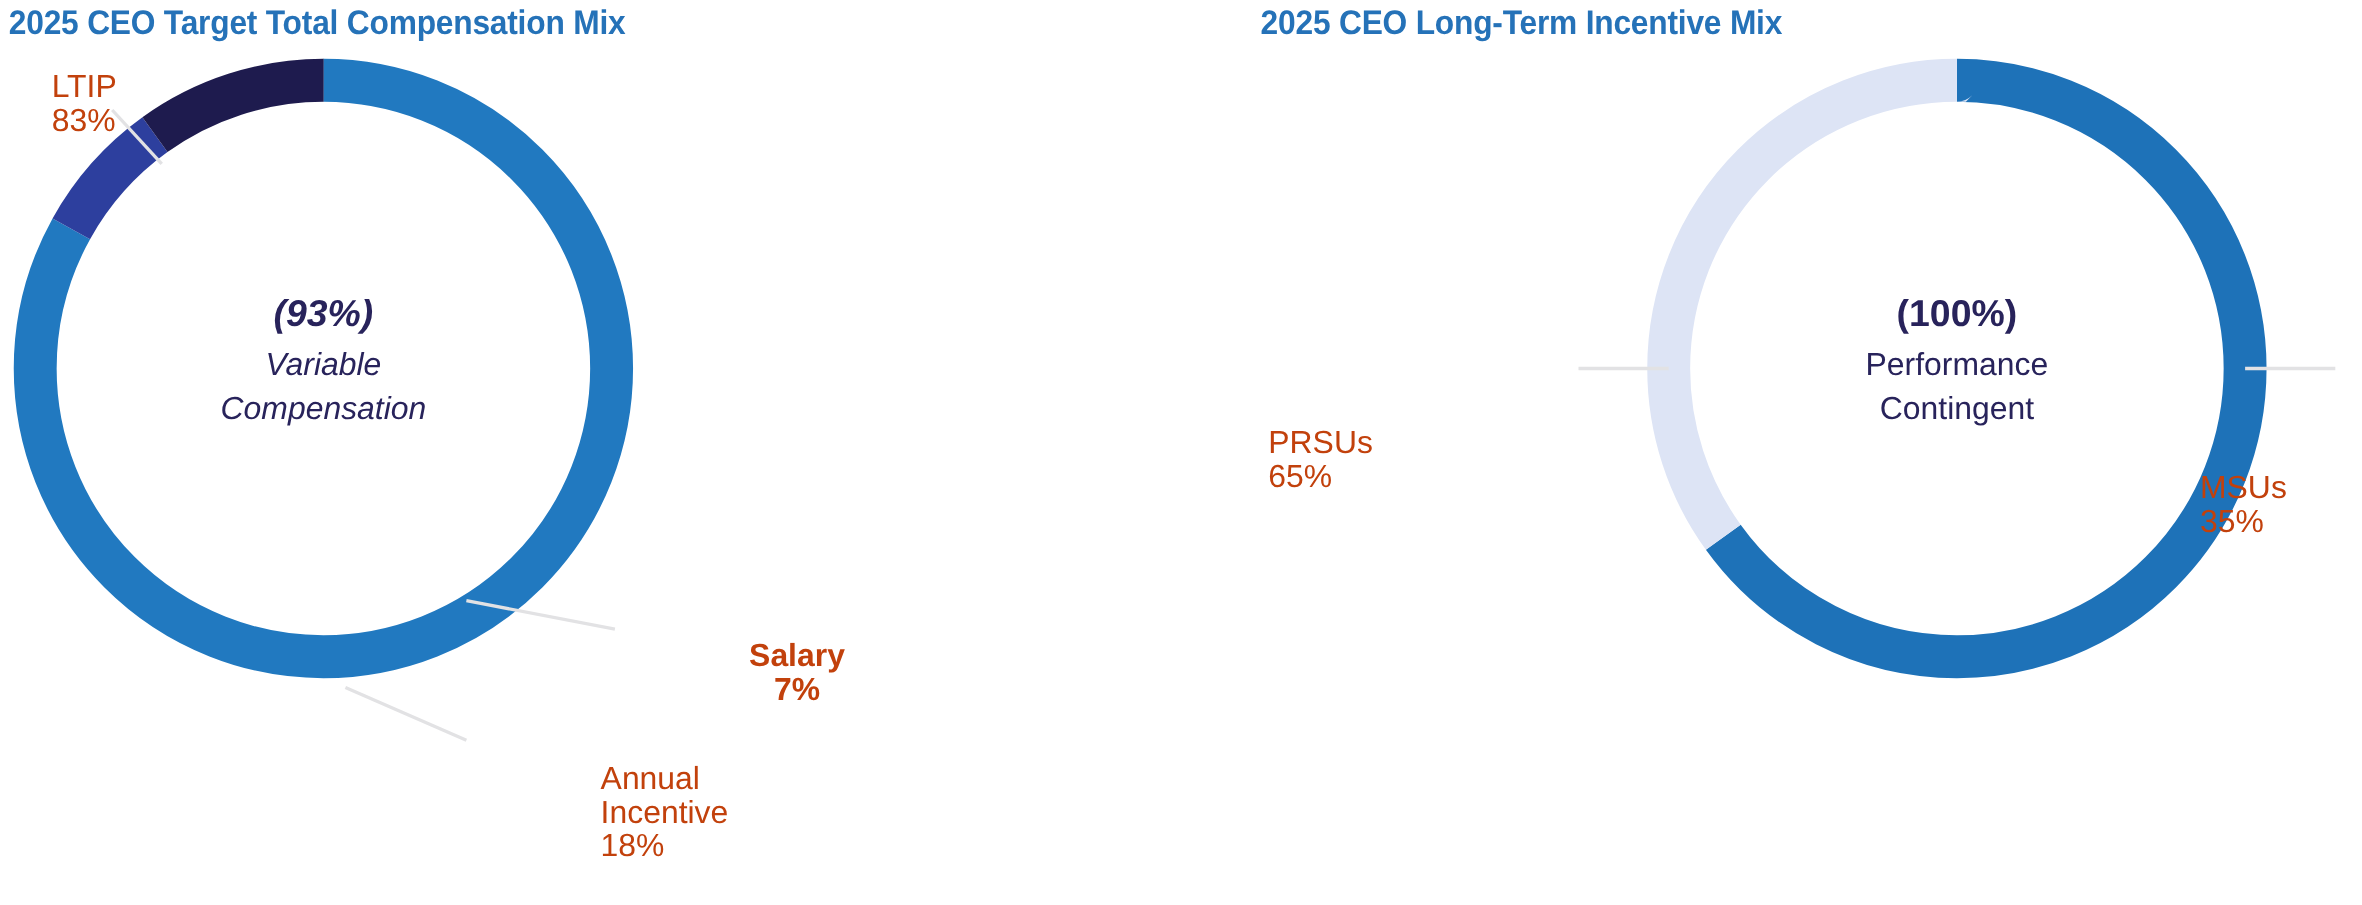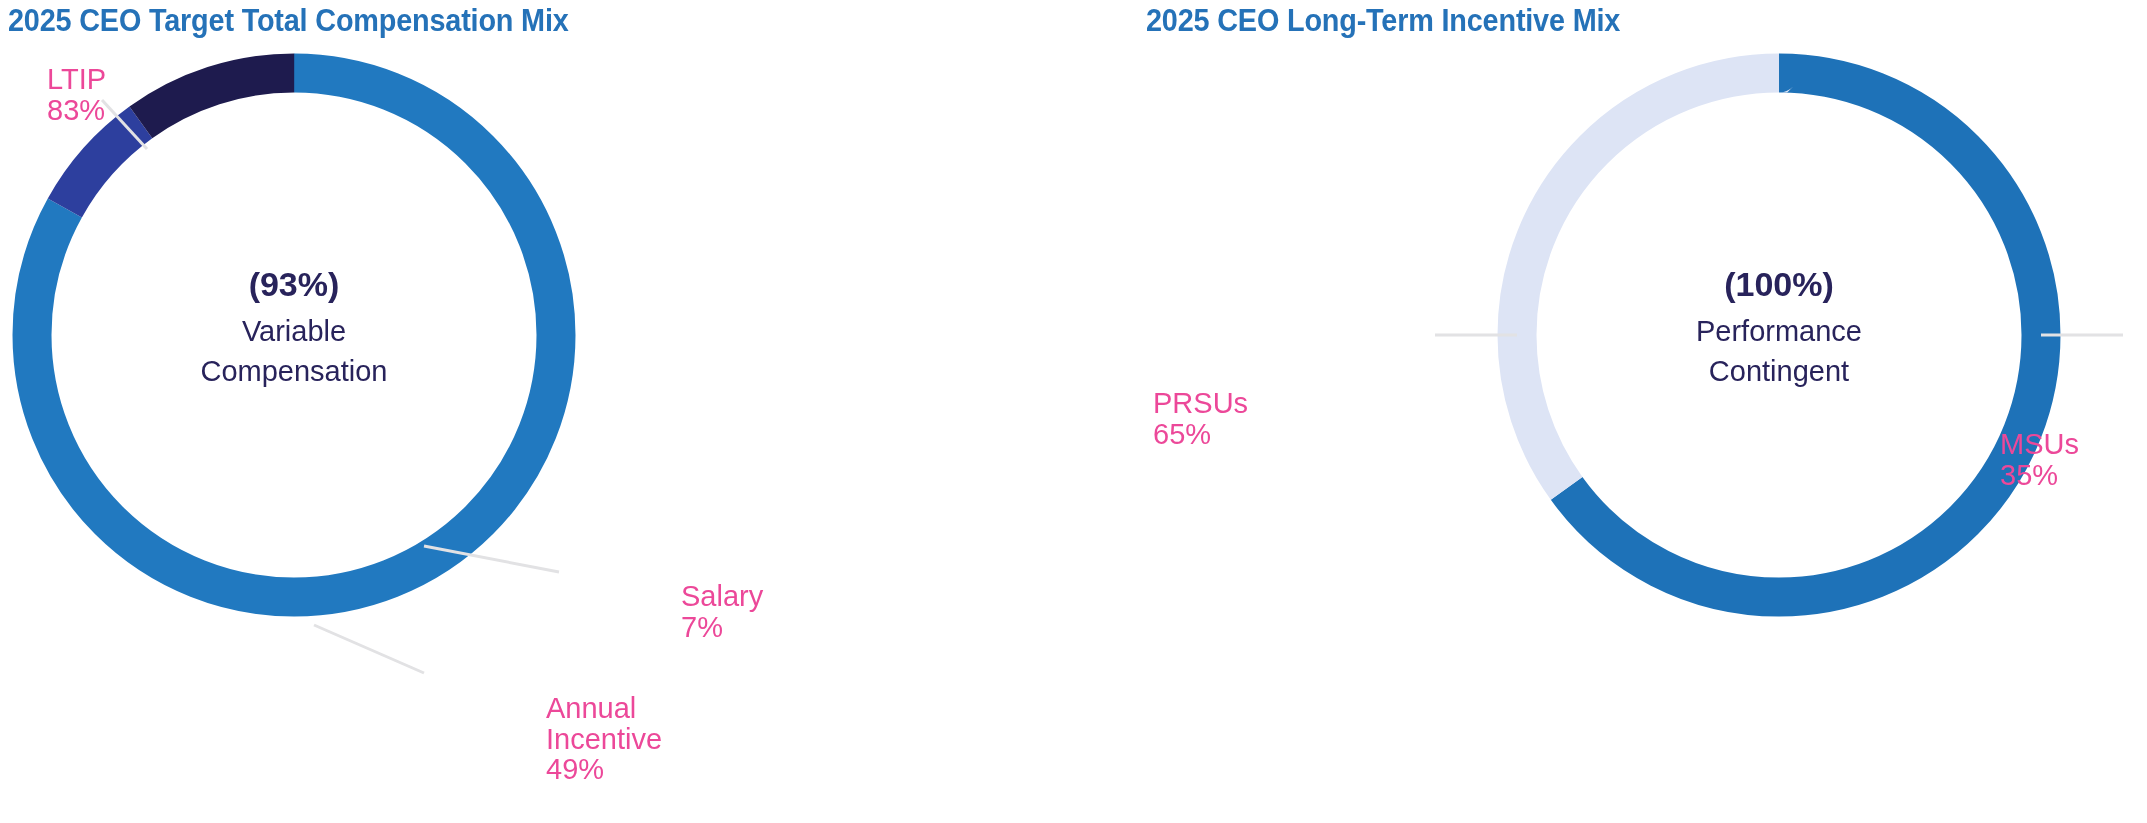--- a/index.html
+++ b/index.html
@@ -21,47 +21,47 @@
     letter-spacing:-0.2px;
     color:#2572B8;
     white-space:nowrap;
     transform:scaleX(0.93);
     transform-origin:left center;
   }
   #title-left{left:8px;top:3px;}
   #title-right{left:6px;top:3px;}
 
   .donut-wrap{position:absolute;}
-  #donut-left{left:-1px;top:48px;width:610px;height:610px;}
+  #donut-left{left:-1px;top:48px;width:610px;height:610px;font-style:italic;}
   #donut-right{left:355px;top:48px;width:610px;height:610px;}
 
   svg{display:block;overflow:visible;}
 
   .center-main{
     font-weight:bold;
     font-size:34px;
     fill:#28235B;
   }
   .center-sub{
     font-size:29px;
     fill:#28235B;
   }
 
   .callout{
     position:absolute;
-    color:#ec4899;
+    color:#c2410c;
     font-size:29px;
     line-height:1.06;
     white-space:pre-line;
   }
   .callout.left-align{text-align:left;}
 
   
   #cal-ltip{left:47px;top:64px;text-align:left;}
-  #cal-salary{left:681px;top:581px;text-align:left;}
+  #cal-salary{left:681px;top:581px;text-align:center;font-weight:bold;}
   #cal-annual{left:546px;top:693px;text-align:left;}
   
   #cal-prsus{left:1153px;top:388px;text-align:left;}
   #cal-msus{left:2000px;top:388px;text-align:left;margin-top:41px;}
 </style>
 </head>
 <body>
 
 <div class="panel" id="panel-left">
 
@@ -90,21 +90,21 @@
   </div>
 
   <div class="callout left-align" id="cal-ltip">LTIP
 83%</div>
 
   <div class="callout left-align" id="cal-salary">Salary
 7%</div>
 
   <div class="callout left-align" id="cal-annual">Annual
 Incentive
-49%</div>
+18%</div>
 </div>
 
 <div class="panel" id="panel-right">
 
   <div class="chart-title" id="title-right">2025 CEO Long-Term Incentive Mix</div>
 
   <div class="donut-wrap" id="donut-right">
     <svg width="610" height="610" viewBox="0 0 610 610">
       <g transform="translate(284,287)">
 

